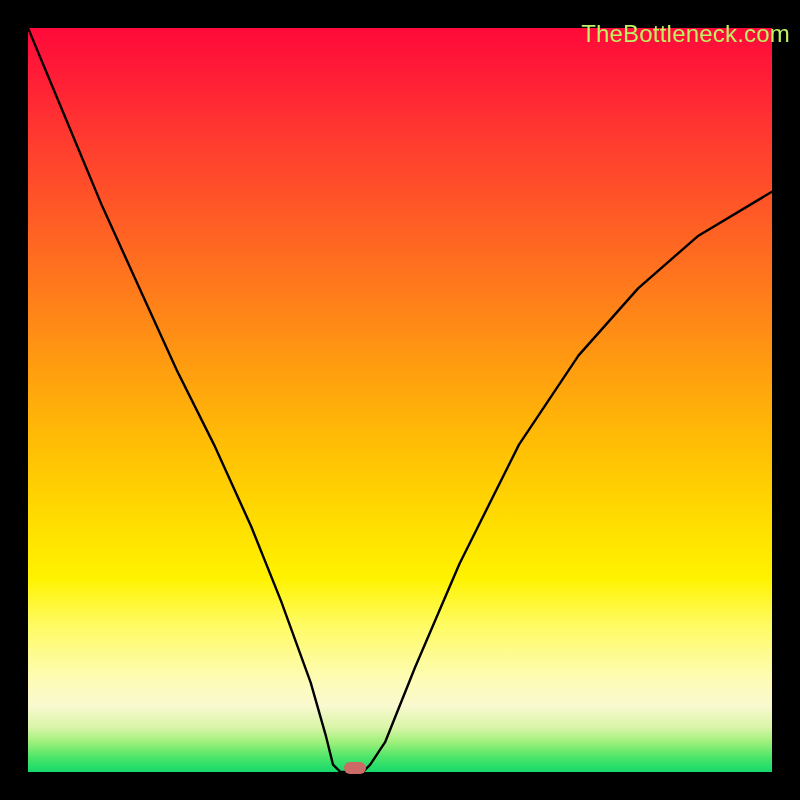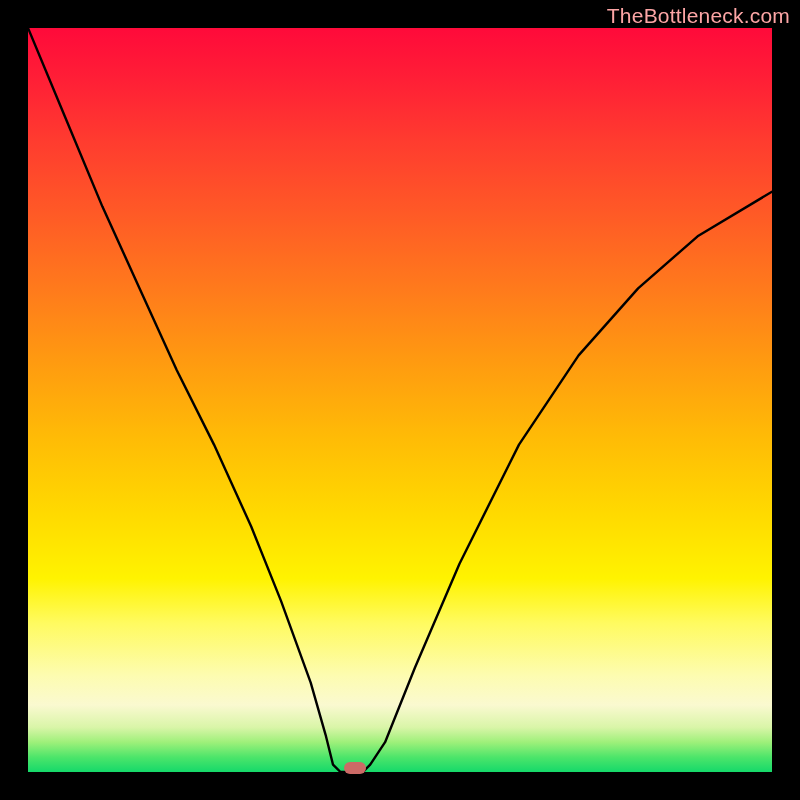--- a/index.html
+++ b/index.html
@@ -37,24 +37,24 @@
       #fdfcb0 87%,
       #faf9d0 91%,
       #d9f5a8 94%,
       #9ef07a 96%,
       #4de56a 98%,
       #15d96a 100%
     );
   }
   .watermark {
     position: absolute;
-    top: 4px;
+    top: 20px;
     right: 10px;
-    color: #fca5a5;
-    font-size: 21px;
+    color: #bef264;
+    font-size: 24px;
     letter-spacing: 0.2px;
     font-weight: 400;
     user-select: none;
   }
   svg.curve {
     position: absolute;
     inset: 0;
     width: 100%;
     height: 100%;
   }

